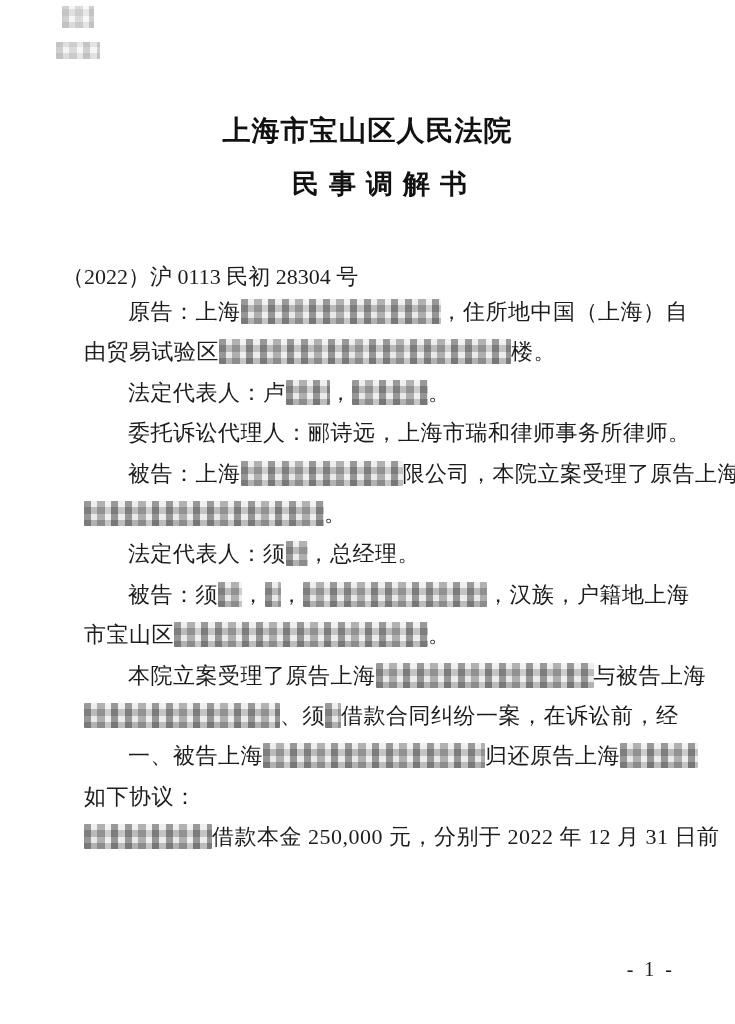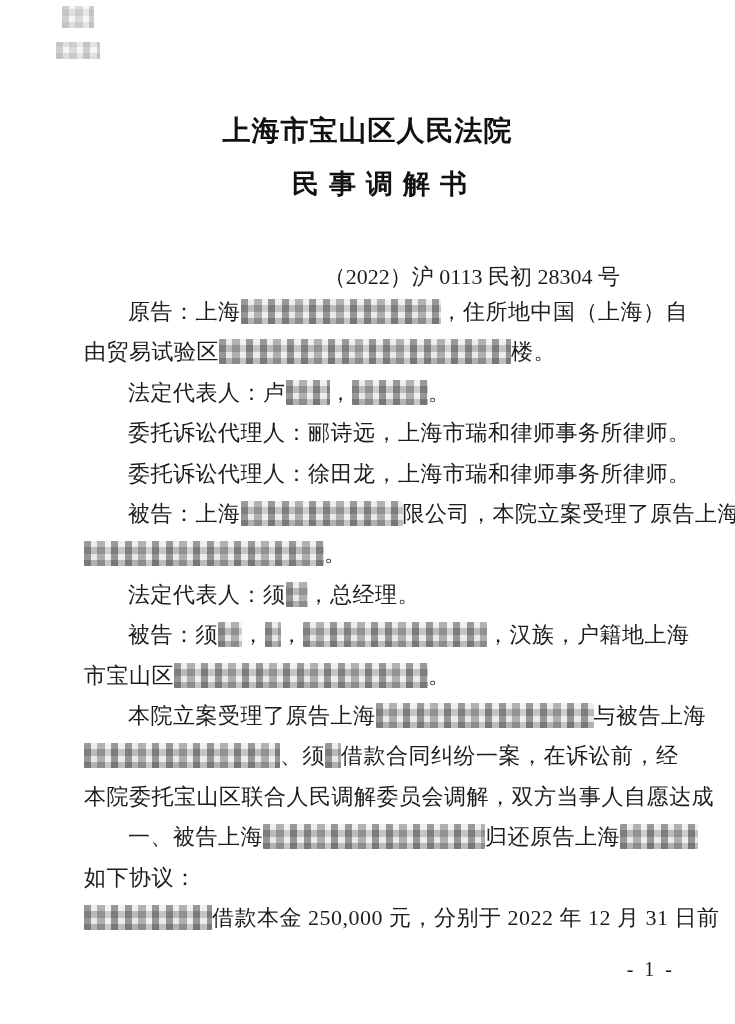--- a/index.html
+++ b/index.html
@@ -21,21 +21,21 @@
   .doc-type-title {
     position:absolute; top:166px; left:0; right:0;
     text-align:center;
     font-size:27px; font-weight:700;
     letter-spacing:10px; padding-left:10px;
     color:#111;
     margin-left:24px;
   }
   .case-number {
     position:absolute; top:262px; left:62px; right:63px;
-    text-align:right; padding-right:52px;
+    padding-right:52px;
     font-size:22px;
   }
   .doc-body {
     position:absolute; top:292px; left:62px; right:63px;
     font-size:22px;
     line-height:40.4px;
     margin-left:22px;
   }
   .line { white-space:nowrap; }
   .line.indent { text-indent:44px; }
@@ -86,29 +86,27 @@
 
   <div class="doc-type-title">民事调解书</div>
 
   <div class="case-number">（2022）沪 0113 民初 28304 号</div>
 
   <div class="doc-body">
       <div class="line indent"><span class="seg">原告：上海</span><span class="mosaic" style="width: 200px;"></span><span class="seg">，住所地中国（上海）自</span></div>
       <div class="line"><span class="seg">由贸易试验区</span><span class="mosaic" style="width: 292px;"></span><span class="seg">楼。</span></div>
       <div class="line indent"><span class="seg">法定代表人：卢</span><span class="mosaic" style="width: 44px;"></span><span class="seg">，</span><span class="mosaic" style="width: 76px;"></span><span class="seg">。</span></div>
       <div class="line indent"><span class="seg">委托诉讼代理人：郦诗远，上海市瑞和律师事务所律师。</span></div>
-      <div class="line indent"><span class="seg">委托诉讼代理人：徐田龙，上海市瑞和律师事务所律师。</span></div>
       <div class="line indent"><span class="seg">被告：上海</span><span class="mosaic" style="width: 162px;"></span><span class="seg">限公司，本院立案受理了原告上海</span></div>
       <div class="line"><span class="mosaic" style="width: 240px;"></span><span class="seg">。</span></div>
       <div class="line indent"><span class="seg">法定代表人：须</span><span class="mosaic" style="width: 22px;"></span><span class="seg">，总经理。</span></div>
       <div class="line indent"><span class="seg">被告：须</span><span class="mosaic" style="width: 24px;"></span><span class="seg">，</span><span class="mosaic" style="width: 16px;"></span><span class="seg">，</span><span class="mosaic" style="width: 184px;"></span><span class="seg">，汉族，户籍地上海</span></div>
       <div class="line"><span class="seg">市宝山区</span><span class="mosaic" style="width: 254px;"></span><span class="seg">。</span></div>
       <div class="line indent"><span class="seg">本院立案受理了原告上海</span><span class="mosaic" style="width: 218px;"></span><span class="seg">与被告上海</span></div>
       <div class="line"><span class="mosaic" style="width: 196px;"></span><span class="seg">、须</span><span class="mosaic" style="width: 16px;"></span><span class="seg">借款合同纠纷一案，在诉讼前，经</span></div>
-      <div class="line"><span class="seg">本院委托宝山区联合人民调解委员会调解，双方当事人自愿达成</span></div>
       <div class="line indent"><span class="seg">一、被告上海</span><span class="mosaic" style="width: 222px;"></span><span class="seg">归还原告上海</span><span class="mosaic" style="width: 78px;"></span></div>
       <div class="line"><span class="seg">如下协议：</span></div>
       <div class="line"><span class="mosaic" style="width: 128px;"></span><span class="seg">借款本金 250,000 元，分别于 2022 年 12 月 31 日前</span></div>
     </div>
 
   <div class="page-number">- 1 -</div>
 
 </div>
 
 </body></html>

